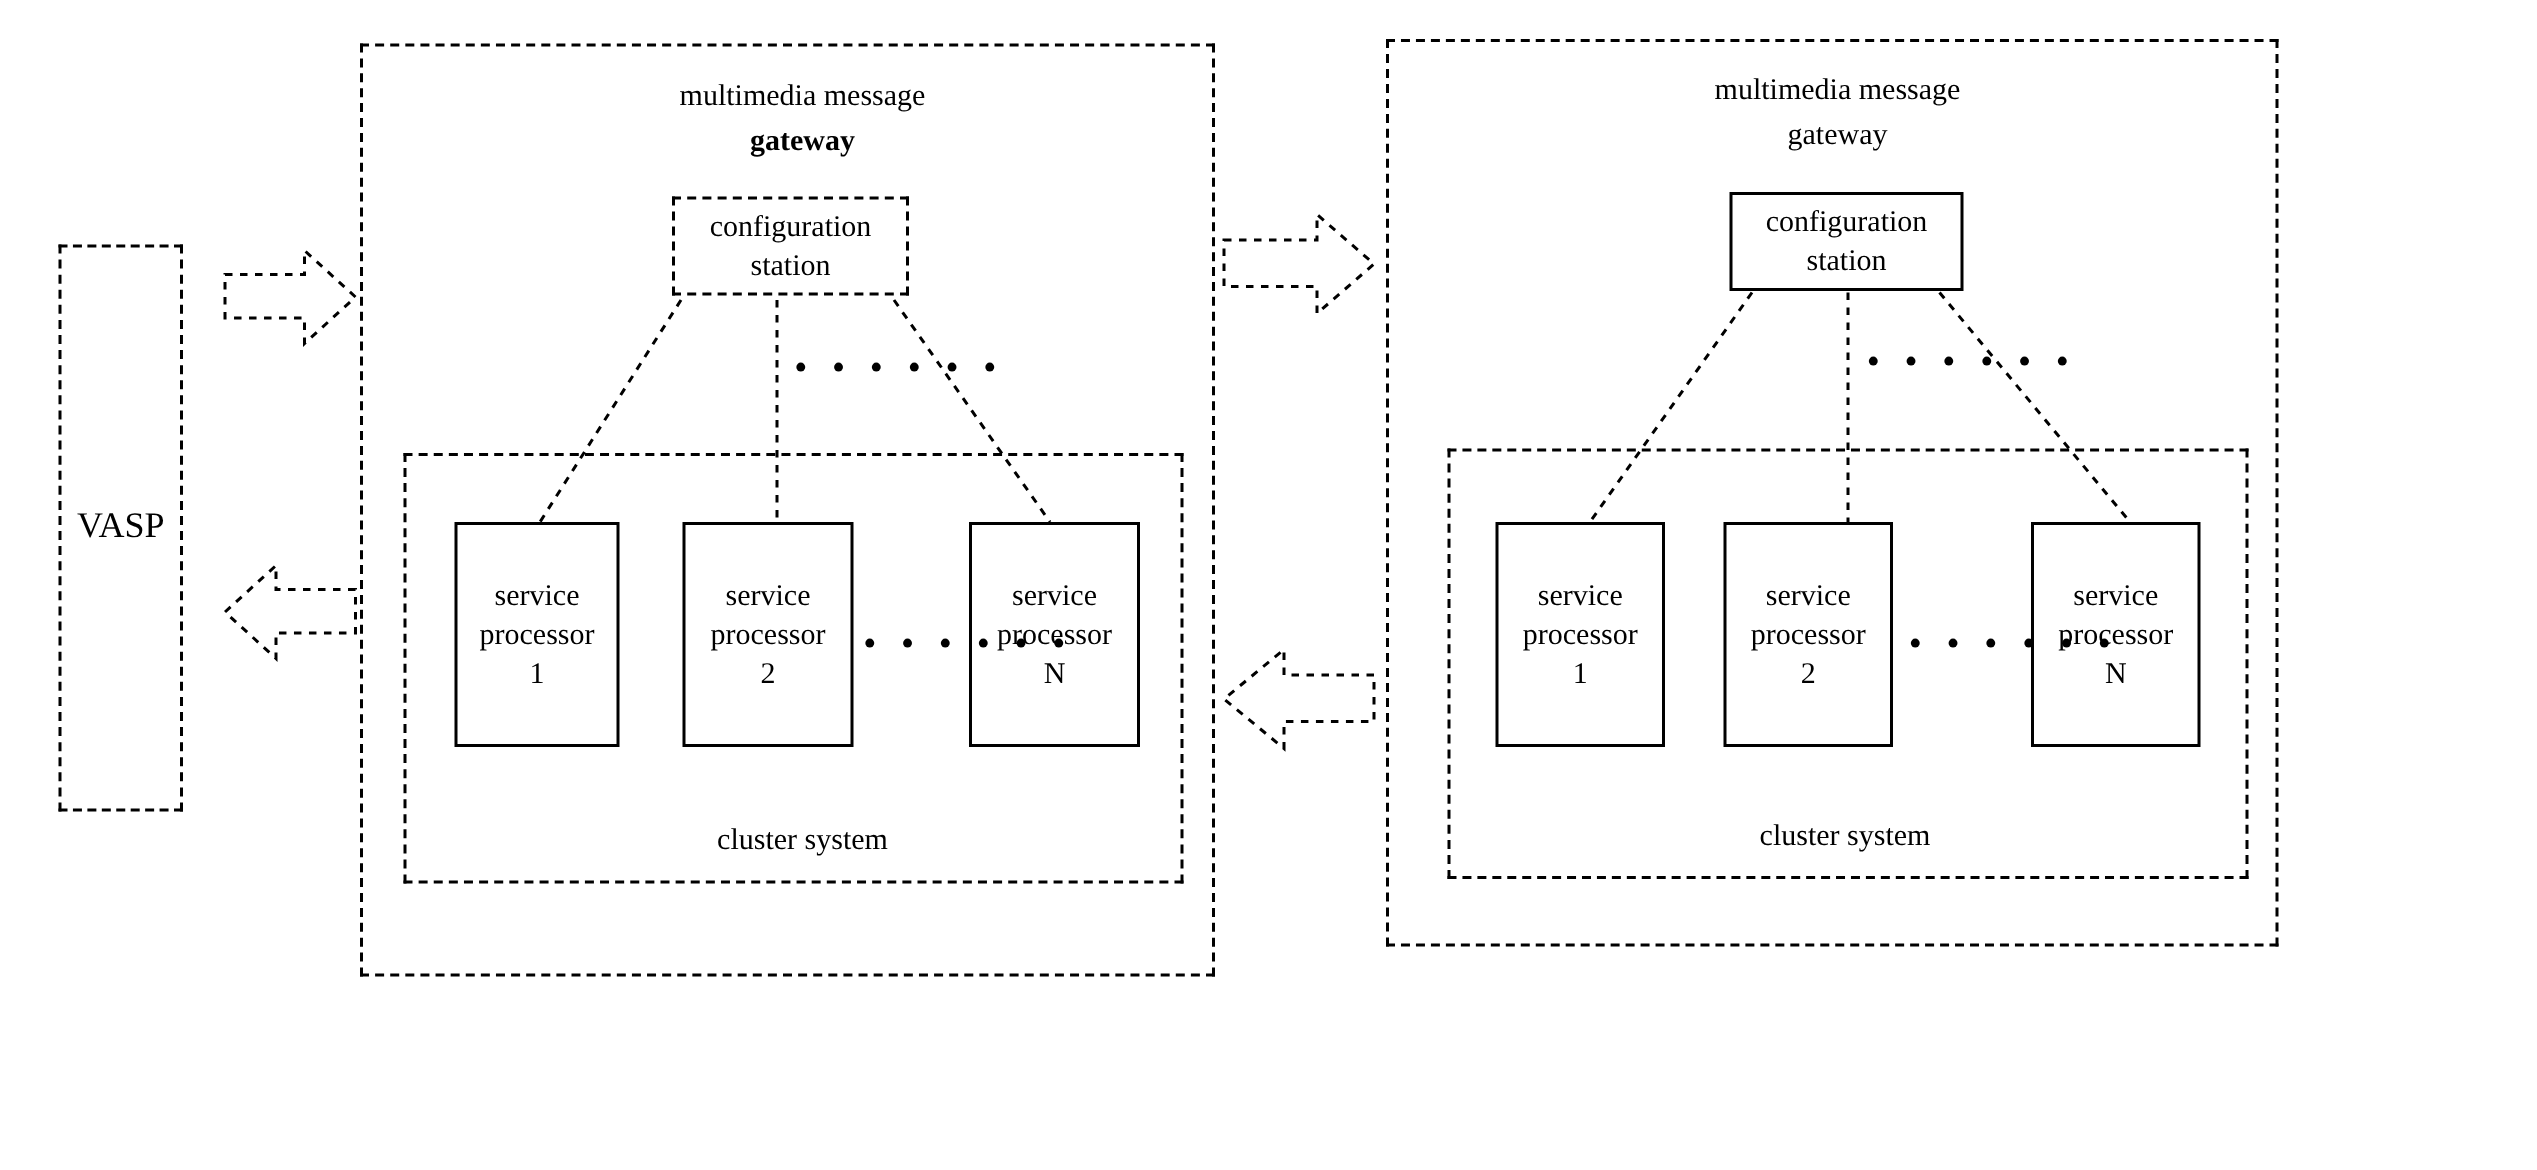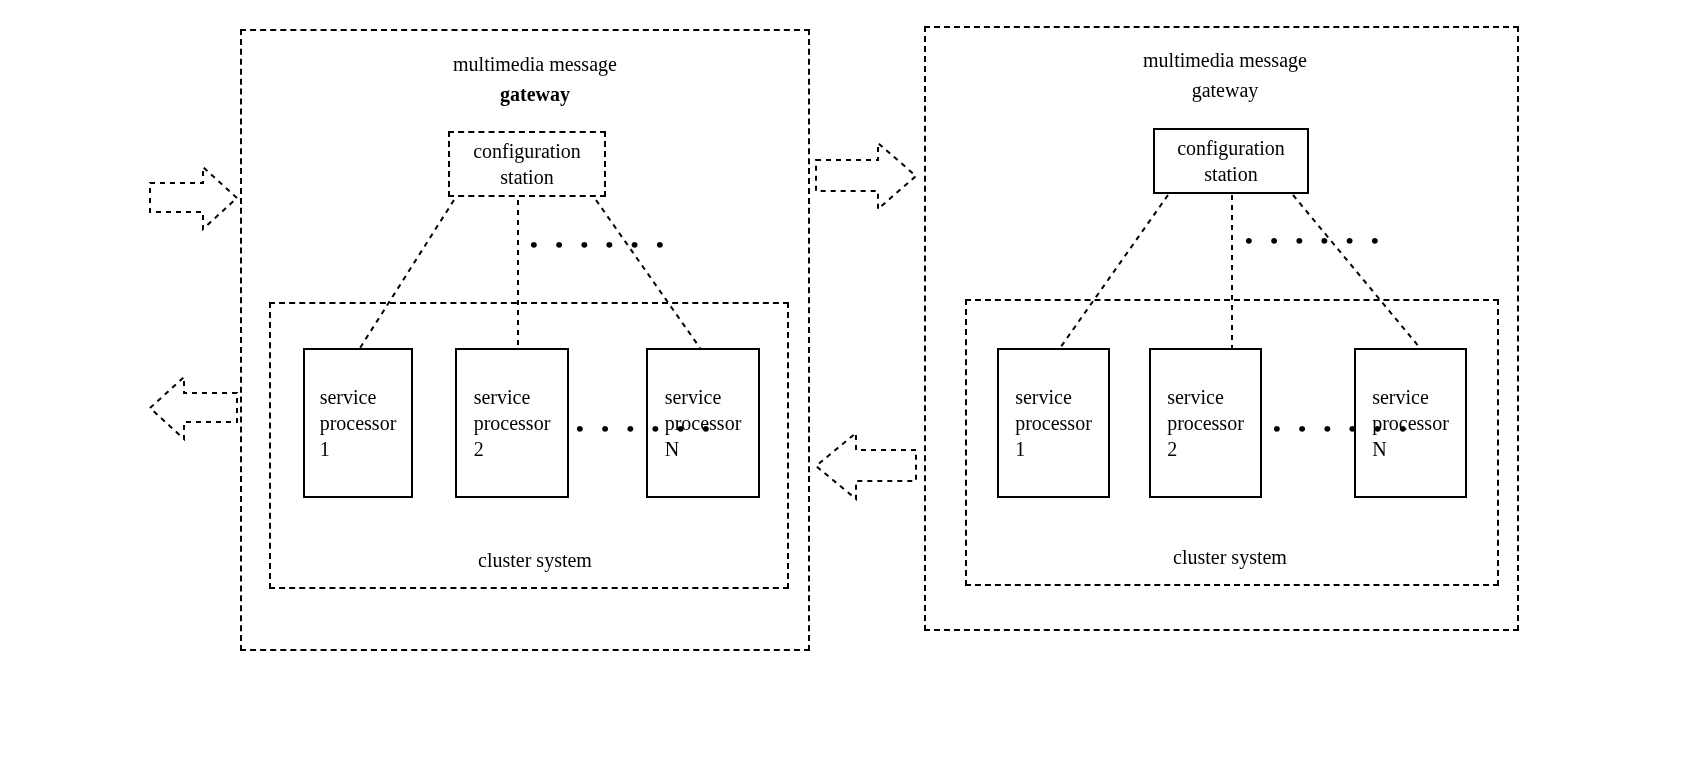--- a/index.html
+++ b/index.html
@@ -23,20 +23,21 @@
   .solid  { border: 2px solid #000; }
   .label {
     position: absolute;
     text-align: center;
     line-height: 1.2;
   }
   .center-text {
     display: flex;
     align-items: center;
     justify-content: center;
+    text-align: center;
     line-height: 1.3;
   }
   .vtext {
     writing-mode: horizontal-tb;
   }
   .dots {
     position: absolute;
     font-size: 22px;
     letter-spacing: 6px;
     font-weight: bold;
@@ -47,20 +48,23 @@
     left: 0;
     overflow: visible;
     pointer-events: none;
   }
 </style>
 </head>
 <body>
 
 <div class="canvas">
 
+  <div class="box dashed center-text" style="left:39px; top:163px; width:83px; height:378px;">
+    <span class="vtext" style="font-size:24px;">VASP</span>
+  </div>
 
   <svg class="conn" width="1691" height="780">
 
     <path d="M150 183 L203 183 L203 167 L237 198 L203 229 L203 212 L150 212 Z" fill="none" stroke="#000" stroke-width="2" stroke-dasharray="5 5"></path>
 
     <path d="M237 393 L184 393 L184 377 L150 408 L184 439 L184 422 L237 422 Z" fill="none" stroke="#000" stroke-width="2" stroke-dasharray="5 5"></path>
 
     <path d="M816 160 L878 160 L878 143 L916 176 L878 209 L878 191 L816 191 Z" fill="none" stroke="#000" stroke-width="2" stroke-dasharray="5 5"></path>
 
     <path d="M916 450 L856 450 L856 433 L816 466 L856 499 L856 481 L916 481 Z" fill="none" stroke="#000" stroke-width="2" stroke-dasharray="5 5"></path>

